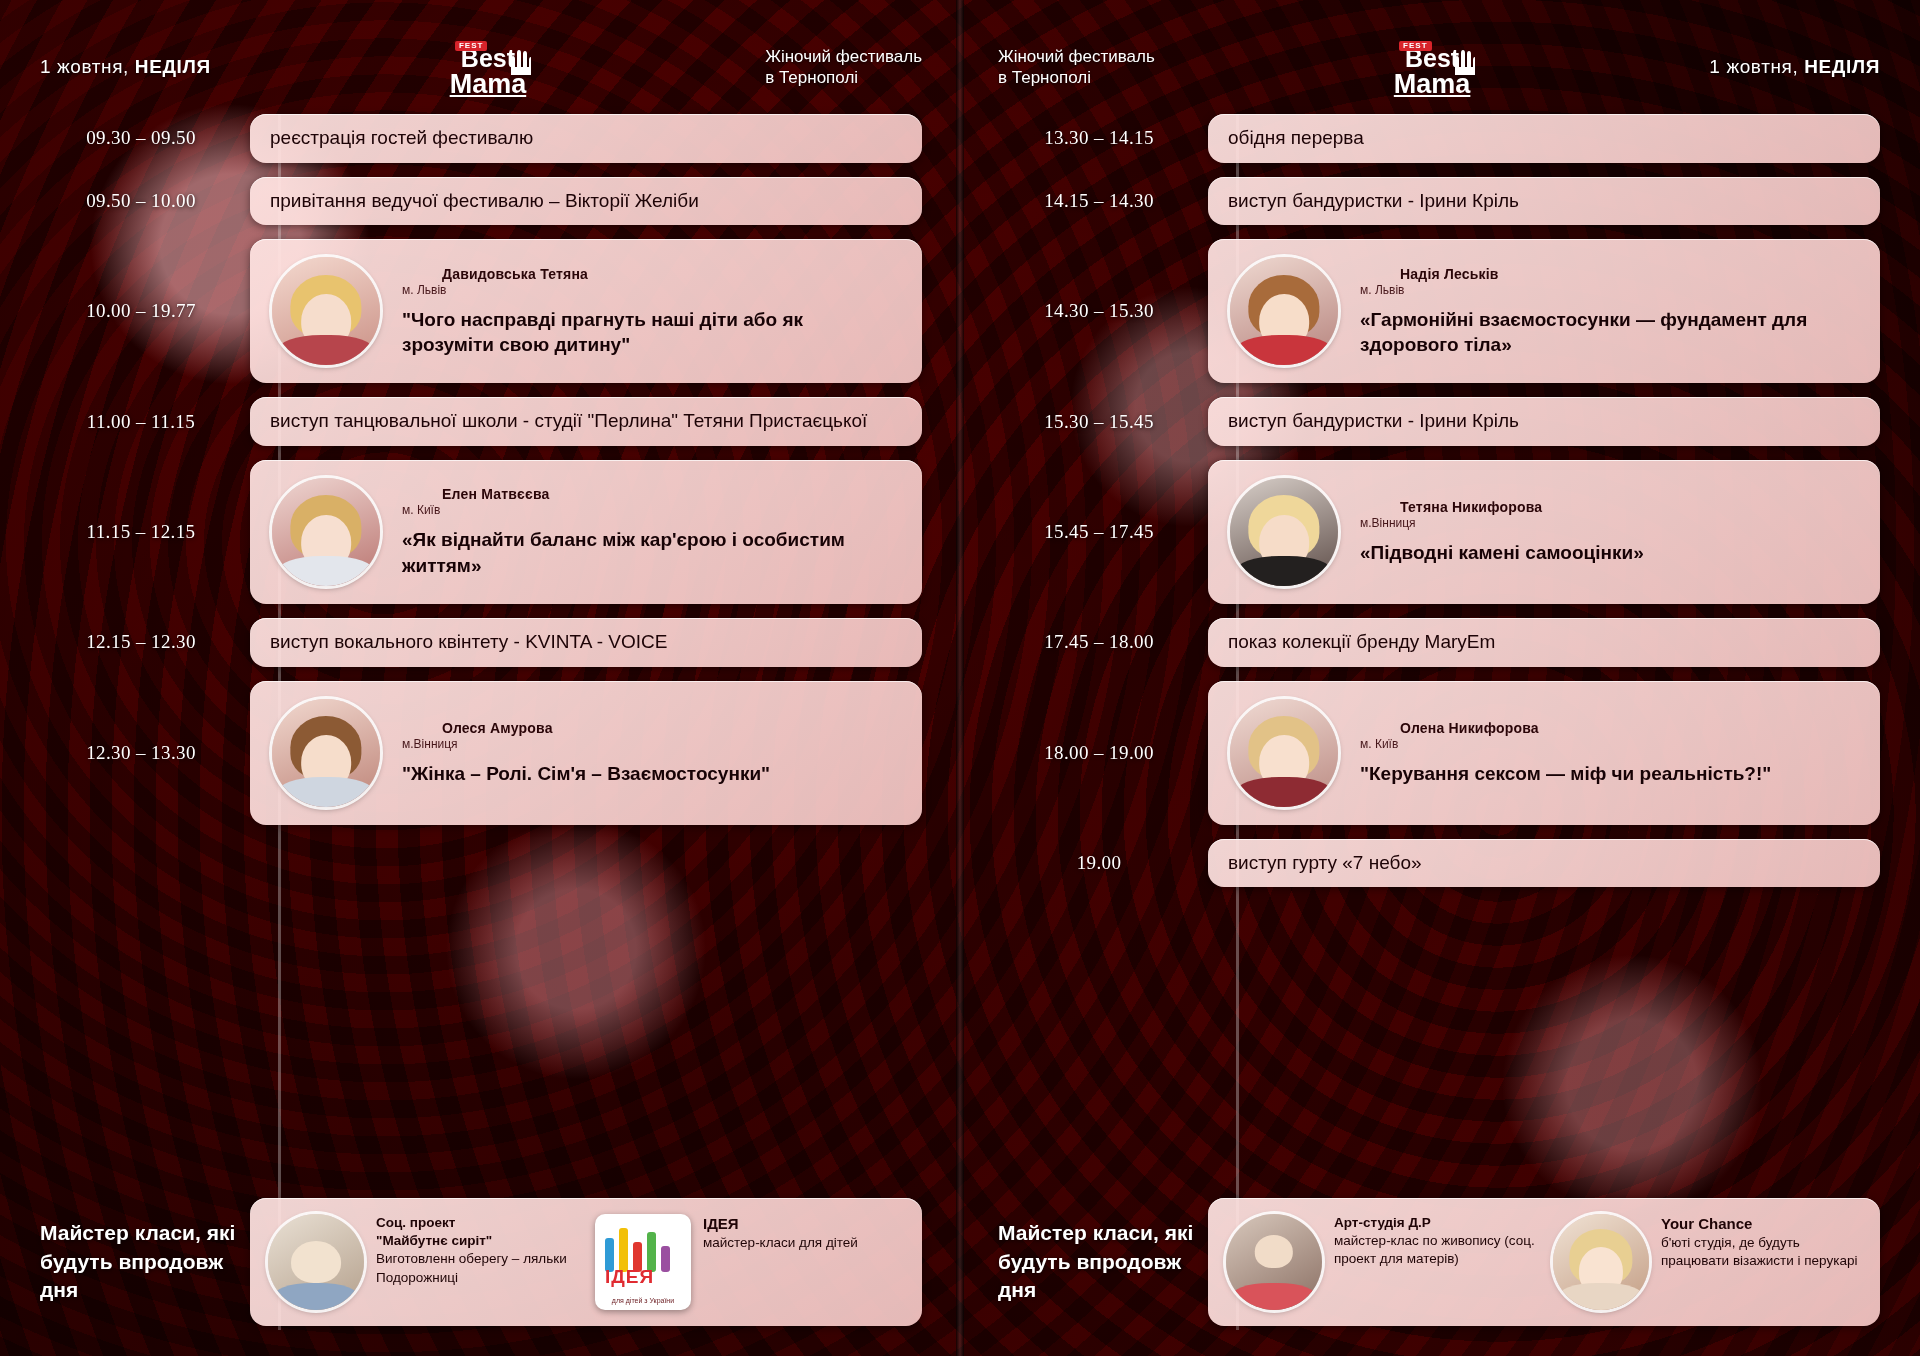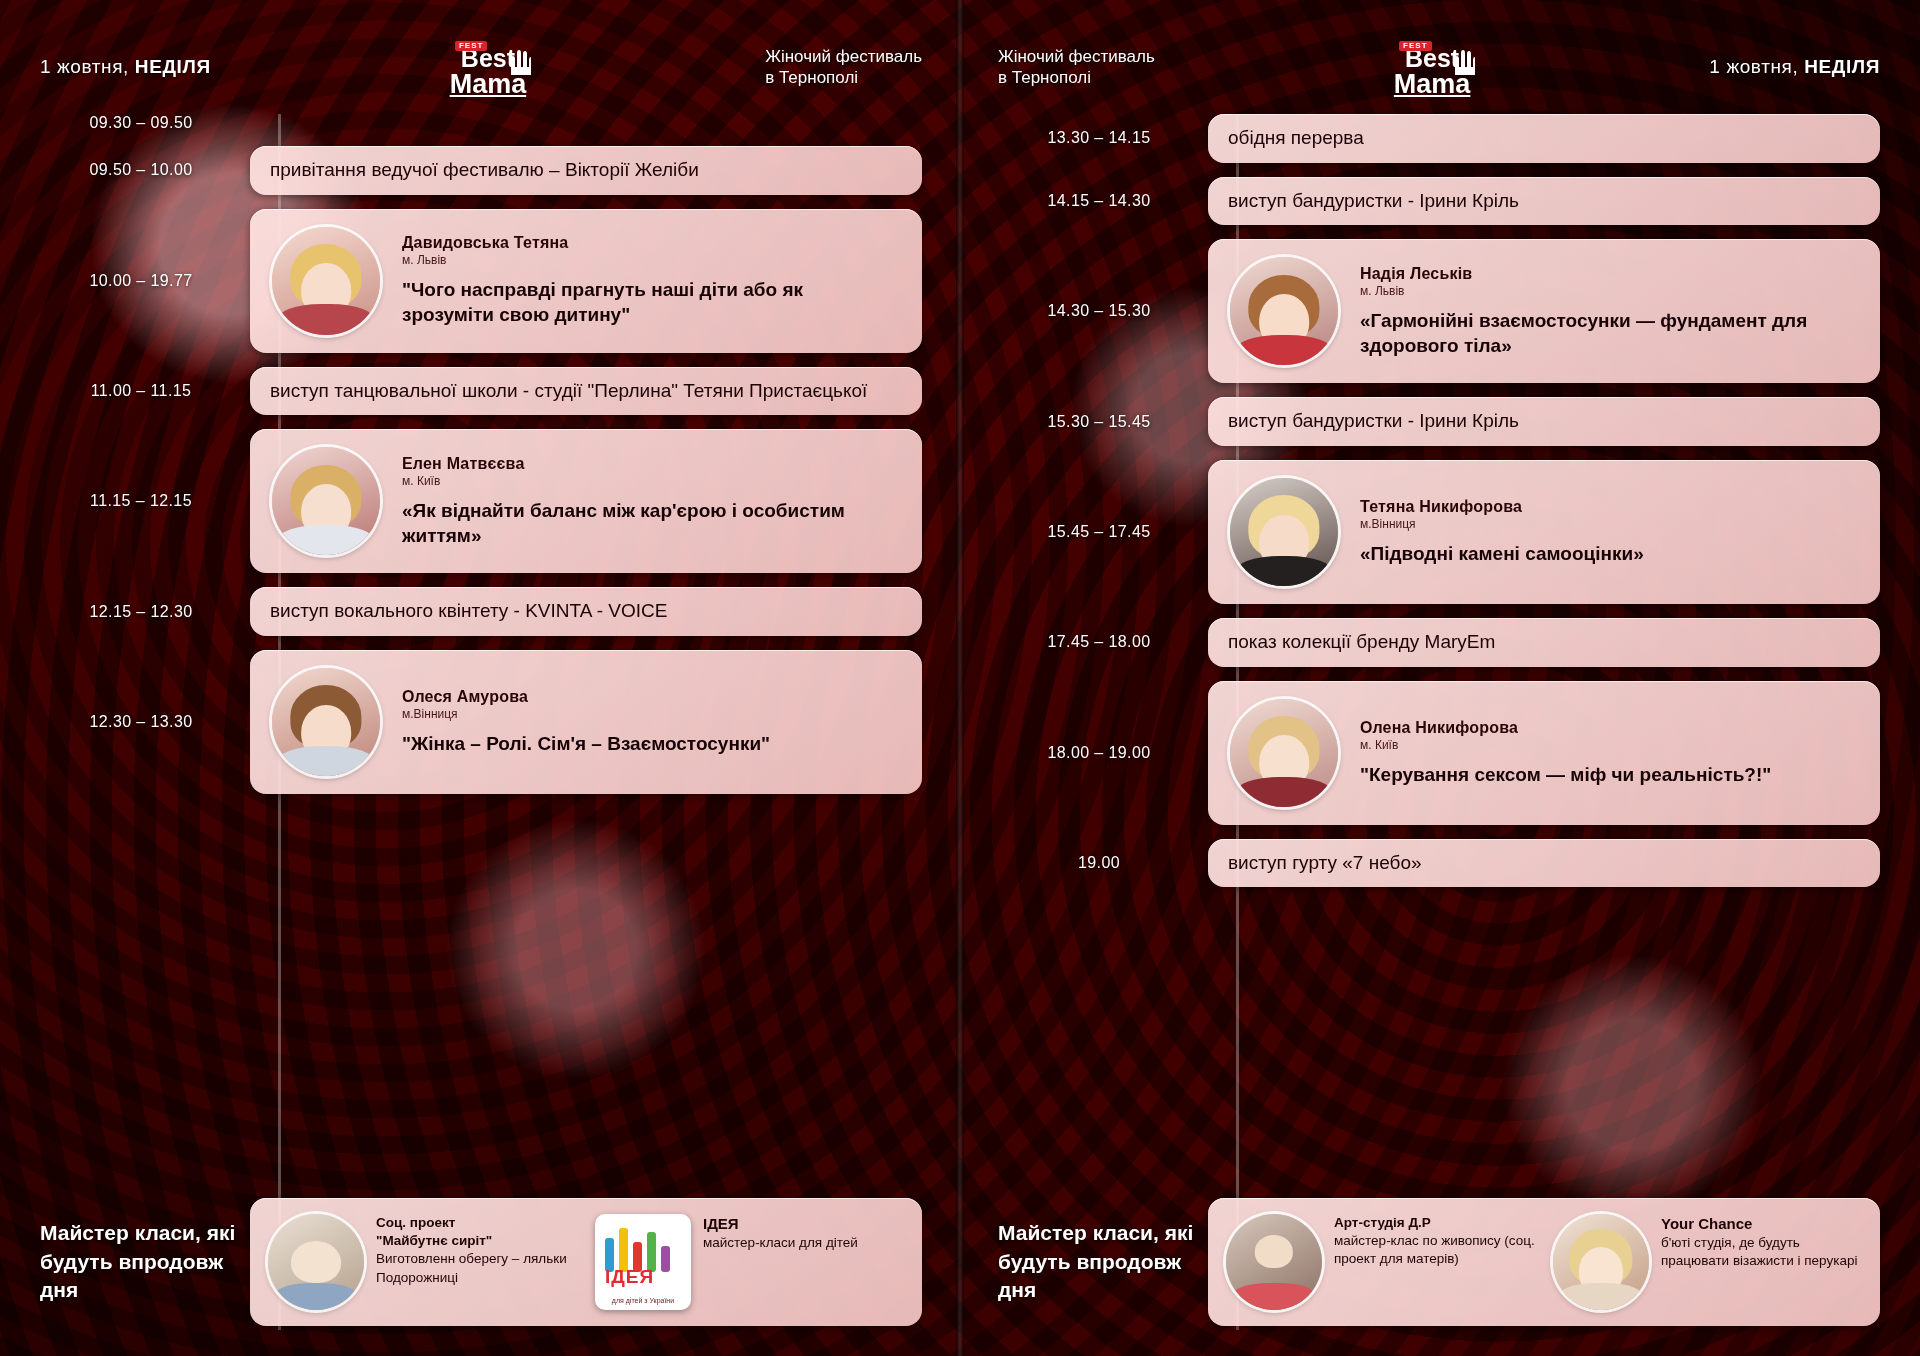--- a/index.html
+++ b/index.html
@@ -101,24 +101,25 @@
   .row {
     display: flex;
     align-items: stretch;
     margin-bottom: 14px;
     position: relative;
   }
   .time {
     flex: 0 0 210px;
     display: flex; align-items: center; justify-content: center;
     color: #fff;
-    font-size: 16px;
+    font-size: 19px;
     letter-spacing: .4px;
     text-shadow: 0 1px 4px rgba(0,0,0,.85);
     padding-right: 8px;
+    font-family: Liberation Serif, serif;
   }
   .card {
     flex: 1 1 auto;
     background: linear-gradient(145deg, rgba(255,228,226,.93), rgba(250,205,203,.90));
     border-radius: 16px;
     box-shadow: 0 2px 8px rgba(0,0,0,.45), inset 0 1px 0 rgba(255,255,255,.7);
     color: #2a0508;
     display: flex;
     align-items: center;
     padding: 12px 20px;
@@ -135,24 +136,25 @@
     flex: 0 0 auto;
     width: 108px; height: 108px;
     border-radius: 50%;
     margin-right: 22px;
     position: relative;
     overflow: hidden;
     box-shadow: 0 0 0 3px rgba(255,255,255,.85), 0 2px 6px rgba(0,0,0,.4);
   }
   .sp-txt { flex: 1 1 auto; }
   .sp-name {
-    font-size: 16px;
+    font-size: 14px;
     font-weight: bold;
     color: #2a0508;
     letter-spacing: .2px;
+    margin-left: 40px;
   }
   .sp-city {
     font-size: 12px;
     color: #46161a;
     margin-top: 1px;
   }
   .sp-title {
     margin-top: 10px;
     font-size: 19px;
     font-weight: bold;
@@ -261,20 +263,23 @@
         <div>Жіночий фестиваль</div>
         <div>в Тернополі</div>
       </div>
     </div>
 
     <div class="timeline">
       <div class="rail"></div>
 
       <div class="row">
         <div class="time">09.30 – 09.50</div>
+        <div class="card simple">
+          <div class="txt">реєстрація гостей фестивалю</div>
+        </div>
       </div>
 
       <div class="row">
         <div class="time">09.50 – 10.00</div>
         <div class="card simple">
           <div class="txt">привітання ведучої фестивалю – Вікторії Желіби</div>
         </div>
       </div>
 
       <div class="row center">

